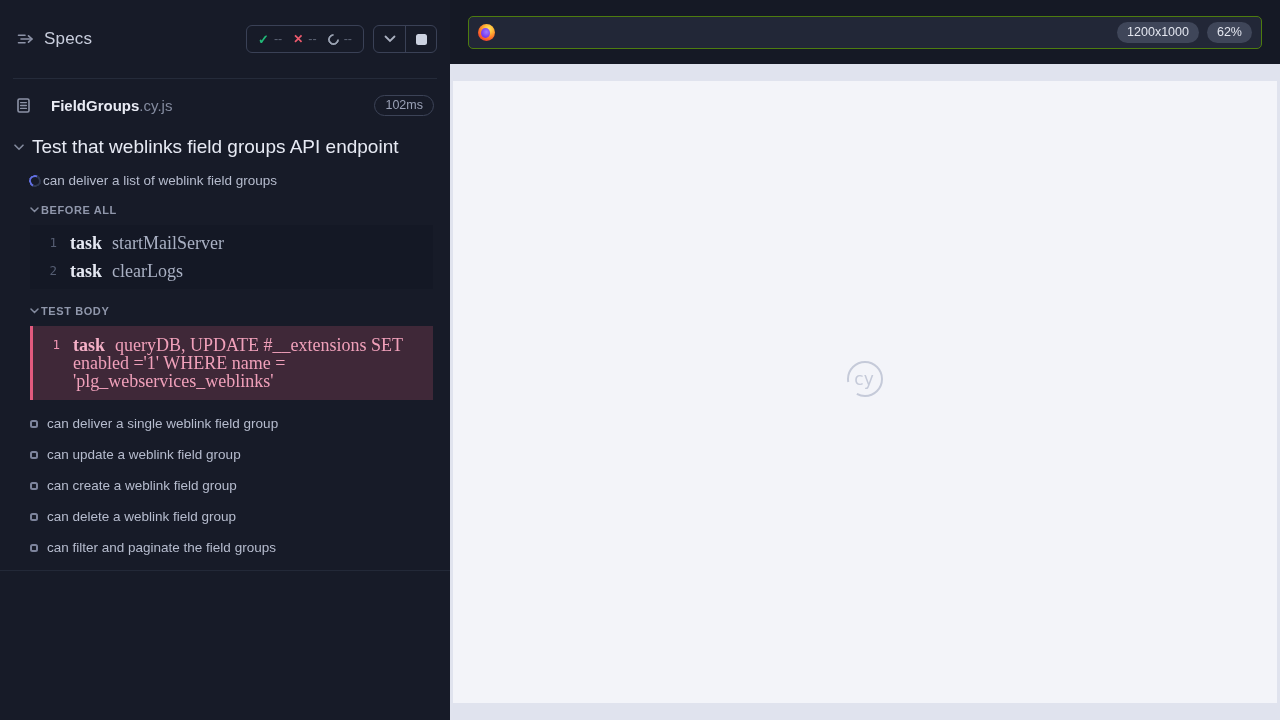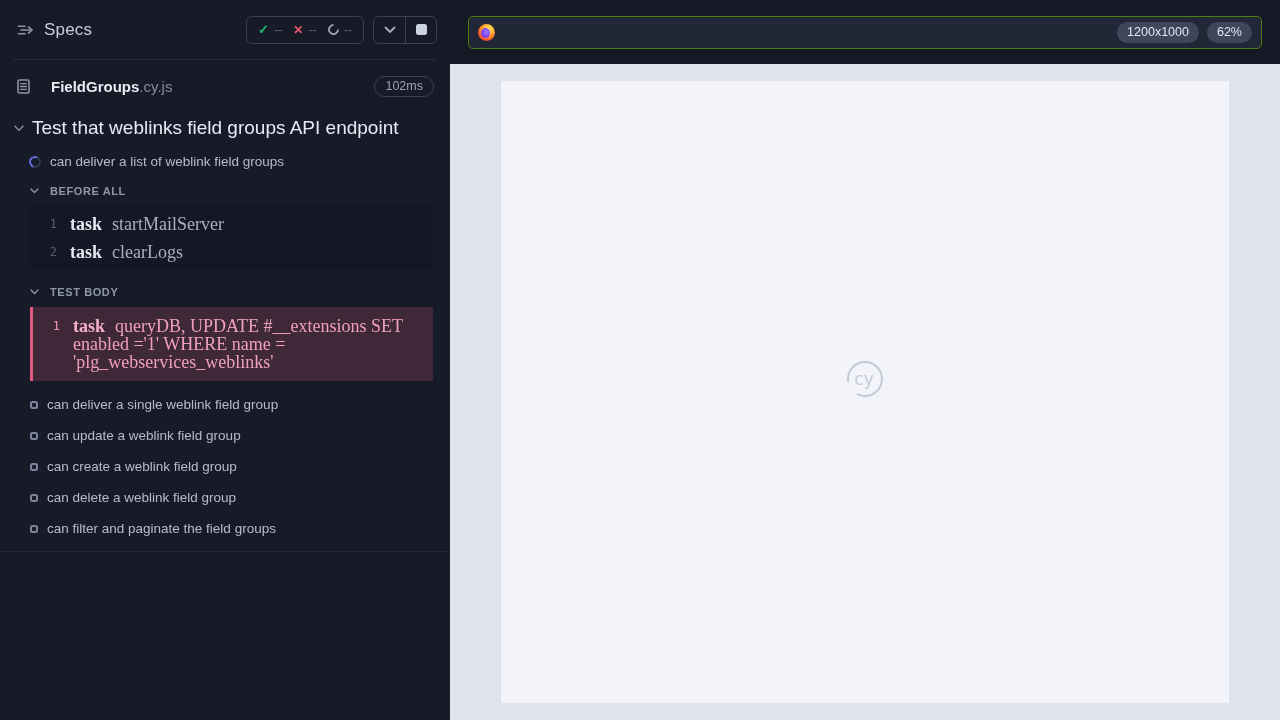--- a/index.html
+++ b/index.html
@@ -11,21 +11,21 @@
   }
 
   
   .reporter {
     width:450px; min-width:450px; height:720px;
     background:#171b28;
     color:#b6bcce;
     display:flex; flex-direction:column;
   }
   .reporter-header {
-    height:60px;
+    height:79px;
     margin:0 13px;
     border-bottom:1px solid #252b3a;
     display:flex; align-items:center; justify-content:space-between;
   }
   .header-left { display:flex; align-items:center; gap:10px; padding-left:4px; }
   .specs-title { font-size:17px; color:#c9cedd; letter-spacing:.2px; }
   .header-right { display:flex; align-items:center; gap:9px; }
   .stats-group {
     display:flex; align-items:center; gap:11px;
     border:1px solid #3a4156; border-radius:6px;
@@ -56,29 +56,29 @@
   .duration-pill {
     margin-left:auto;
     border:1px solid #3c4357; border-radius:11px;
     padding:2px 10px 3px;
     font-size:12.5px; color:#9aa1b6;
   }
 
   .tree { padding-top:14px; }
   .suite-row { display:flex; align-items:center; gap:8px; padding-left:14px; cursor:pointer; }
   .suite-title { font-size:19px; color:#e7eaf4; }
-  .test-row { display:flex; align-items:center; gap:9px; padding-left:29px; margin-top:15px; cursor:pointer; }
+  .test-row { display:flex; align-items:center; gap:2px; padding-left:29px; margin-top:15px; cursor:pointer; }
   .test-title { font-size:13.5px; color:#b6bcce; }
   .spinner {
     width:12px; height:12px; border-radius:50%;
     border:2px solid #303950;
     border-top-color:#6371e4; border-left-color:#6371e4;
     transform:rotate(-20deg);
   }
-  .hook-row { display:flex; align-items:center; gap:11px; padding-left:30px; margin-top:16px; cursor:pointer; }
+  .hook-row { display:flex; align-items:center; gap:2px; padding-left:30px; margin-top:16px; cursor:pointer; }
   .hook-label { font-size:11px; letter-spacing:.6px; color:#9097ab; font-weight:600; }
 
   .cmd-block {
     margin:9px 17px 0 30px;
     background:#141825;
     padding:4px 0;
   }
   .cmd-row { display:flex; padding:5px 8px 5px 0; cursor:pointer; }
   .cmd-num {
     width:40px; min-width:40px; text-align:right; padding-right:13px;
@@ -132,21 +132,21 @@
     background:radial-gradient(circle at 60% 40%, #a078ff 0%, #7a3df0 60%, #5a2bd1 100%);
   }
   .url-spacer { flex:1; }
   .badge {
     background:#3f4659; color:#e3e6ef;
     font-size:12.5px; border-radius:11px;
     padding:3px 10px 4px; white-space:nowrap; cursor:pointer;
   }
   .aut-area { flex:1; background:#e0e3ee; overflow:hidden; }
   .aut-frame {
-    width:728px; height:622px;
+    width:824px; height:622px;
     margin:17px auto 0;
     background:#f3f4f9;
     display:flex; align-items:center; justify-content:center;text-decoration:underline;
   }
   .cy-watermark { margin-bottom:22px; }
   .cy-watermark text {
     font-family:"DejaVu Sans", sans-serif;
     font-size:17px; fill:#c5cad9;
   }
   svg.ic { display:block; }

